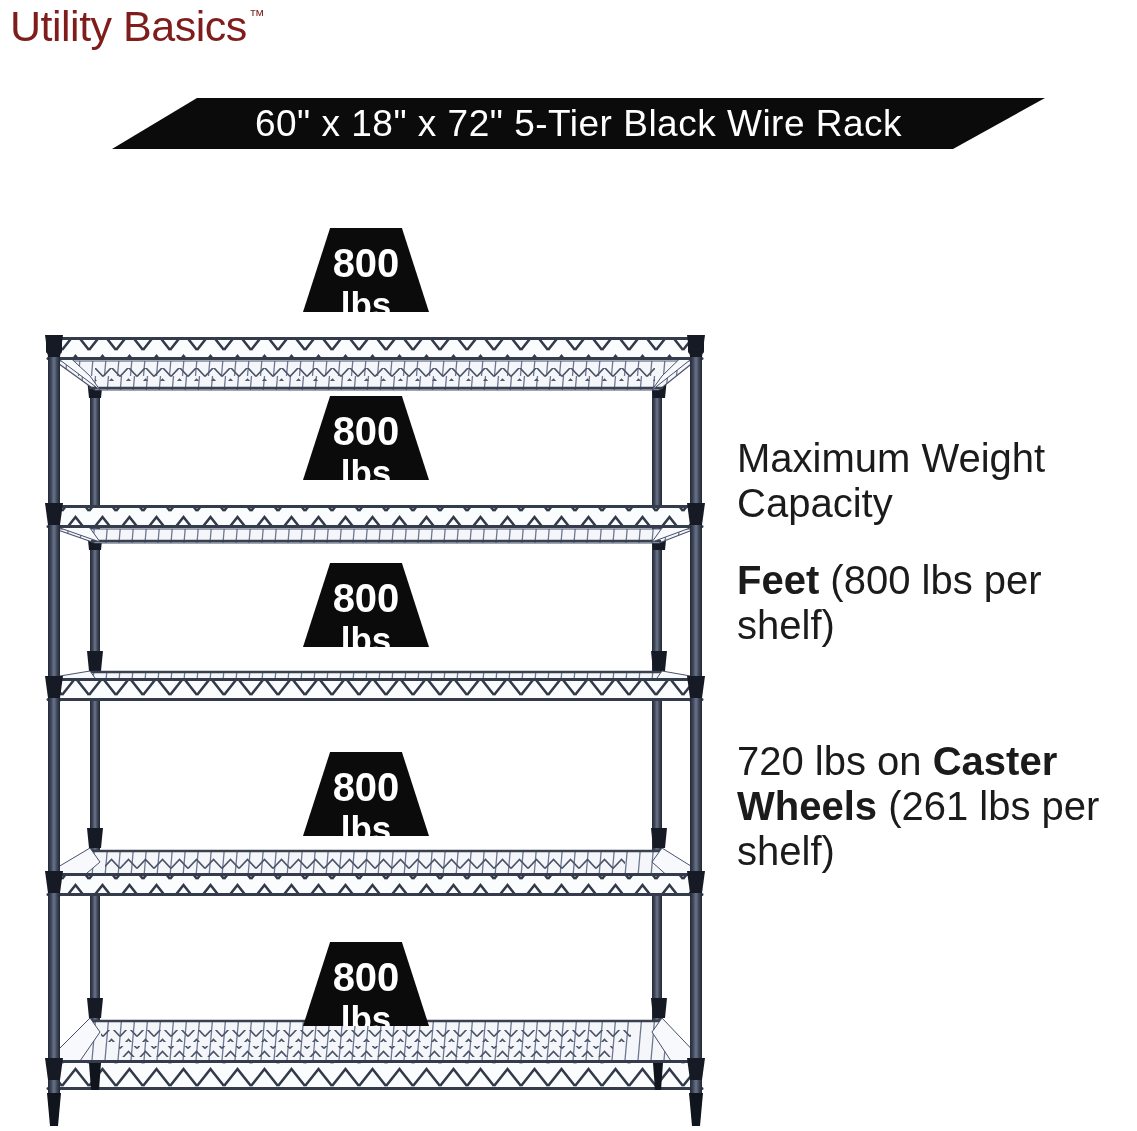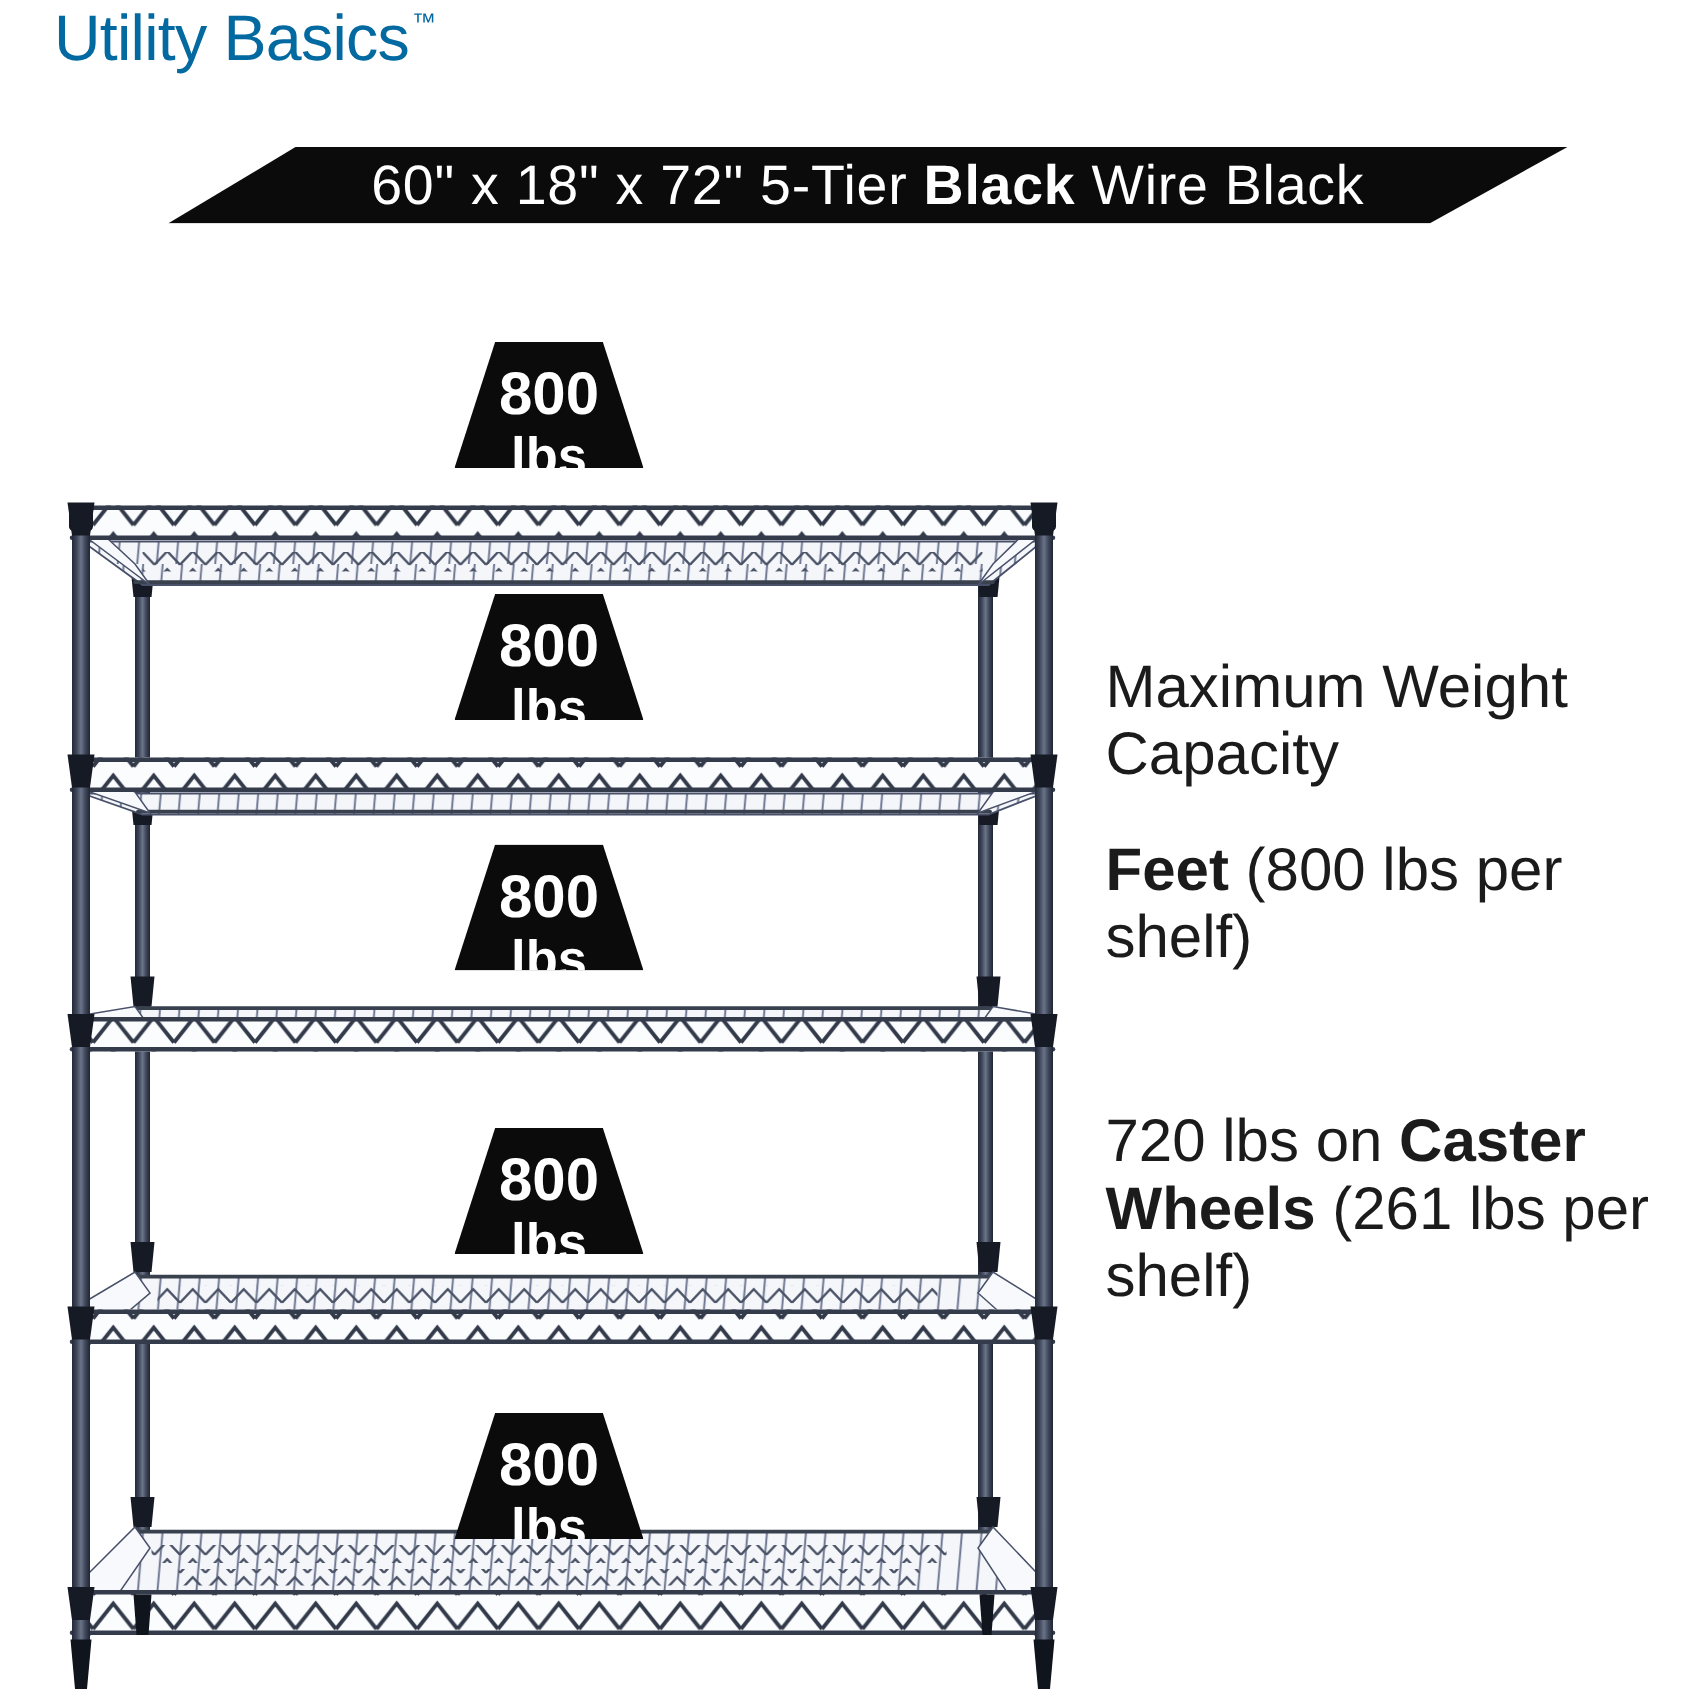--- a/index.html
+++ b/index.html
@@ -1,30 +1,30 @@
 <!DOCTYPE html>
 <html><head>
 <meta charset="utf-8">
 <style>
   html,body{margin:0;padding:0;}
   body{
     position:relative;width:1137px;height:1131px;background:#ffffff;overflow:hidden;
     font-family:"Liberation Sans",sans-serif;color:#191919;
   }
   
-  .logo{position:absolute;left:36px;top:2px;font-size:43px;font-weight:400;color:#0369a1;letter-spacing:-0.5px;white-space:pre;}
+  .logo{position:absolute;left:10px;top:2px;font-size:43px;font-weight:400;color:#7f1d1d;letter-spacing:-0.5px;white-space:pre;}
   .logo .tm{font-size:16px;font-weight:400;position:relative;top:-20px;margin-left:2px;}
   
   .banner{
     position:absolute;left:112px;top:98px;width:933px;height:51px;background:#0b0b0b;
     clip-path:polygon(85px 0,100% 0,841px 100%,0 100%);
     display:flex;align-items:center;justify-content:center;
   }
   .banner-text{color:#ffffff;font-size:37px;white-space:pre;letter-spacing:0.5px;}
-  .banner-text .bd{font-weight:700;}
+  .banner-text .bd{font-weight:400;}
   
   .rack{position:absolute;left:35px;top:330px;width:690px;height:800px;}
   
   .badge{
     position:absolute;left:303px;width:126px;height:84px;background:#0b0b0b;color:#fff;
     clip-path:polygon(21.5% 0,78.5% 0,100% 100%,0 100%);
     text-align:center;font-weight:700;
   }
   .badge .v{margin-top:13px;font-size:40px;line-height:44px;}
   .badge .u{font-size:35px;line-height:40px;}
@@ -36,21 +36,21 @@
   .info-heading{top:436px;}
   .info-leveling{top:558px;}
   .info-caster{top:739px;}
 </style>
 </head>
 <body>
 
 <div class="logo"><span>Utility Basics</span><span class="tm">™</span></div>
 
 <div class="banner">
-  <div class="banner-text"><span>60" x 18" x 72" 5-Tier </span><span class="bd">Black</span><span> Wire Black</span></div>
+  <div class="banner-text"><span>60" x 18" x 72" 5-Tier </span><span class="bd">Black</span><span> Wire Rack</span></div>
 </div>
 
 <svg class="rack" viewBox="0 0 690 800" xmlns="http://www.w3.org/2000/svg">
   <defs>
     <linearGradient id="postG" x1="0" y1="0" x2="1" y2="0">
       <stop offset="0" stop-color="#232938"></stop>
       <stop offset="0.25" stop-color="#3d4558"></stop>
       <stop offset="0.5" stop-color="#6b7389"></stop>
       <stop offset="0.75" stop-color="#3d4558"></stop>
       <stop offset="1" stop-color="#1f2532"></stop>

